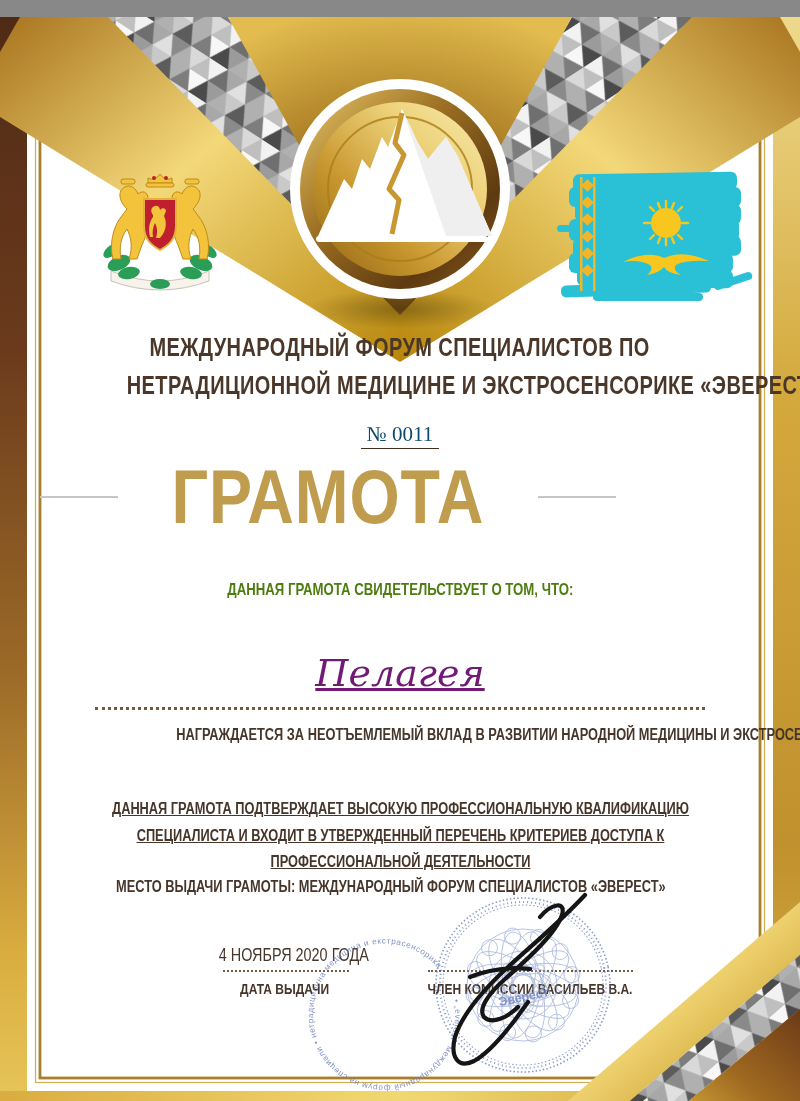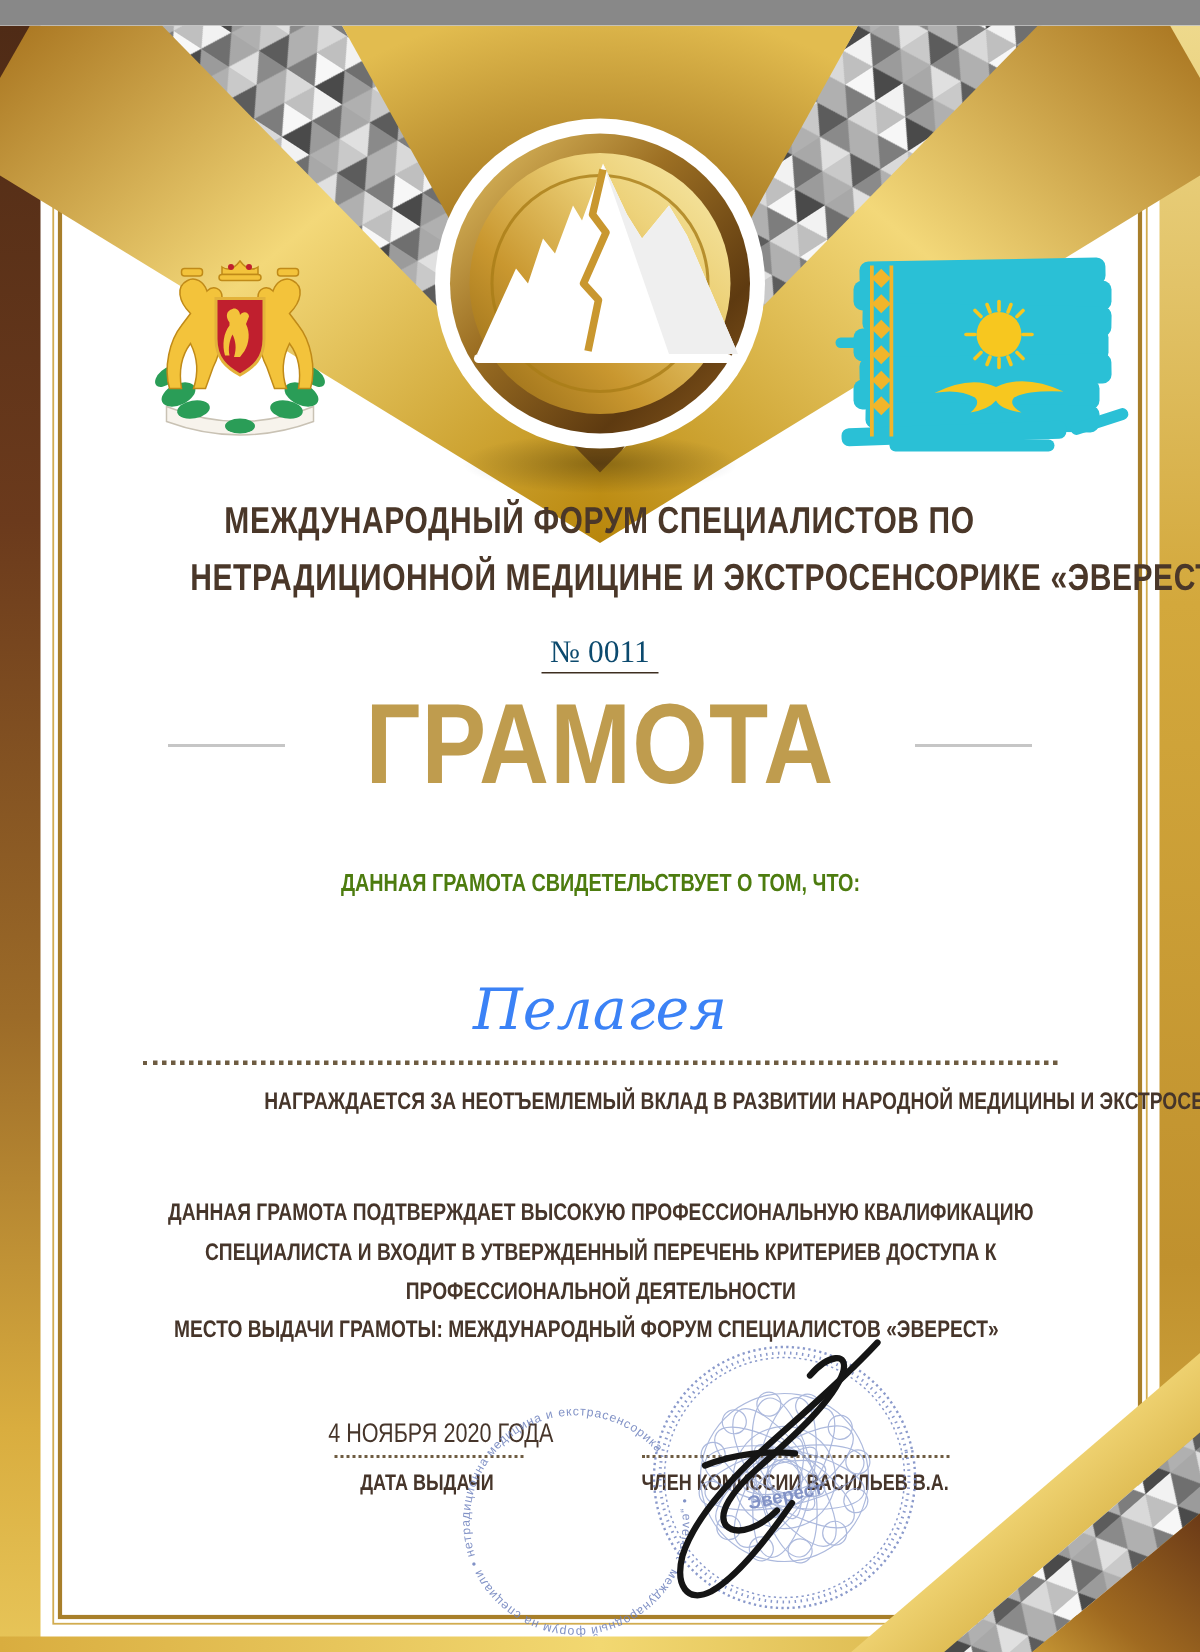--- a/index.html
+++ b/index.html
@@ -10,30 +10,30 @@
   .deco{z-index:1;}
   .overlay{z-index:6;}
   .txt{position:absolute;z-index:4;color:#46352a;text-align:center;}
   .c{display:inline-block;transform:scaleX(.8);transform-origin:center;white-space:nowrap;}
   .cl{display:inline-block;transform:scaleX(.8);transform-origin:left center;white-space:nowrap;}
   .cblk{width:125%;margin-left:-12.5%;transform:scaleX(.8);transform-origin:center top;}
   .org-line{left:40px;width:720px;font-size:25px;font-weight:700;color:#4a3729;letter-spacing:.5px;}
   .org1{top:316px;} .org2{top:354px;}
   .number{left:40px;width:720px;top:405px;font-family:"Liberation Serif",serif;font-size:21px;color:#0c4a6e;}
   .number .u{border-bottom:1.5px solid #3d2e20;padding:0 6px 2px 6px;}
-  .gramota-row{left:40px;width:720px;top:438px;display:flex;align-items:center;justify-content:center;gap:26px;}
+  .gramota-row{left:40px;width:720px;top:438px;display:flex;align-items:center;gap:26px;}
   .sideline{width:78px;height:2px;background:#c6c6c6;}
   .gramota{font-size:76px;line-height:84px;font-weight:700;color:#bf9c4e;letter-spacing:1px;}
   .statement{left:40px;width:720px;top:563px;font-size:16.5px;font-weight:700;color:#4d7c0f;}
   .name{left:40px;width:720px;top:634px;font-family:"DejaVu Serif",serif;font-style:italic;
-        font-size:38px;color:#3b82f6;font-weight:500;}
+        font-size:38px;color:#701a75;font-weight:500;text-decoration:underline;}
   .dotted{position:absolute;z-index:2;height:0;border-bottom:3px dotted #6e5c42;}
   .dots-main{left:95px;right:95px;top:690px;}
   .award{left:90px;width:620px;top:709px;font-size:16px;font-weight:700;}
-  .confirm{left:90px;width:620px;top:779px;font-size:16px;font-weight:700;line-height:26.5px;}
+  .confirm{left:90px;width:620px;top:779px;font-size:16px;font-weight:700;line-height:26.5px;text-decoration:underline;}
   .place{left:116px;width:660px;top:861px;font-size:16px;font-weight:700;text-align:left;}
   .date-val{left:200px;width:170px;top:928px;font-size:18px;font-weight:400;}
   .dots-date{left:223px;width:126px;top:953px;border-bottom-width:2.5px;}
   .date-label{left:200px;width:170px;top:963px;font-size:15px;font-weight:700;}
   .dots-sign{left:428px;width:205px;top:953px;border-bottom-width:2.5px;}
   .sign-label{left:390px;width:280px;top:963px;font-size:15px;font-weight:700;z-index:5;}
 </style>
 </head>
 <body>
 

